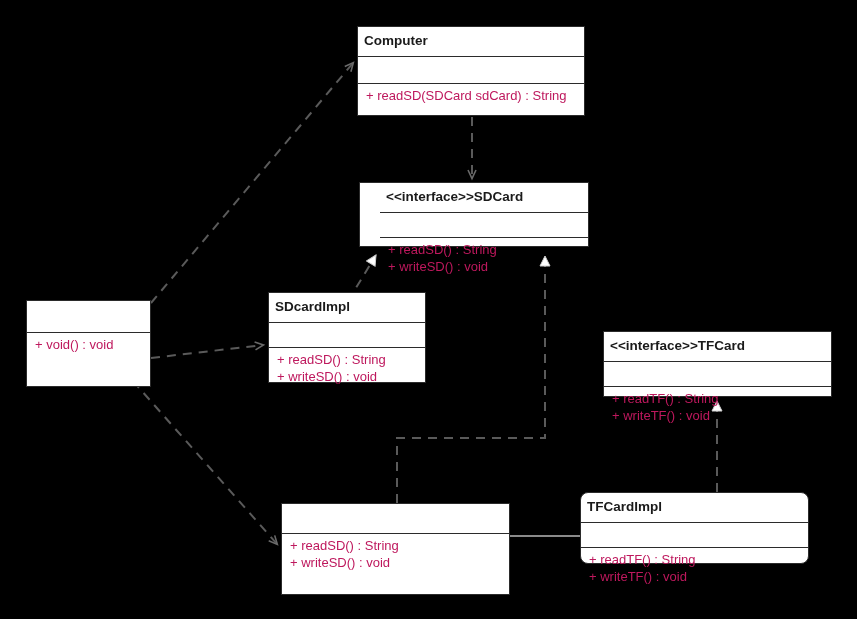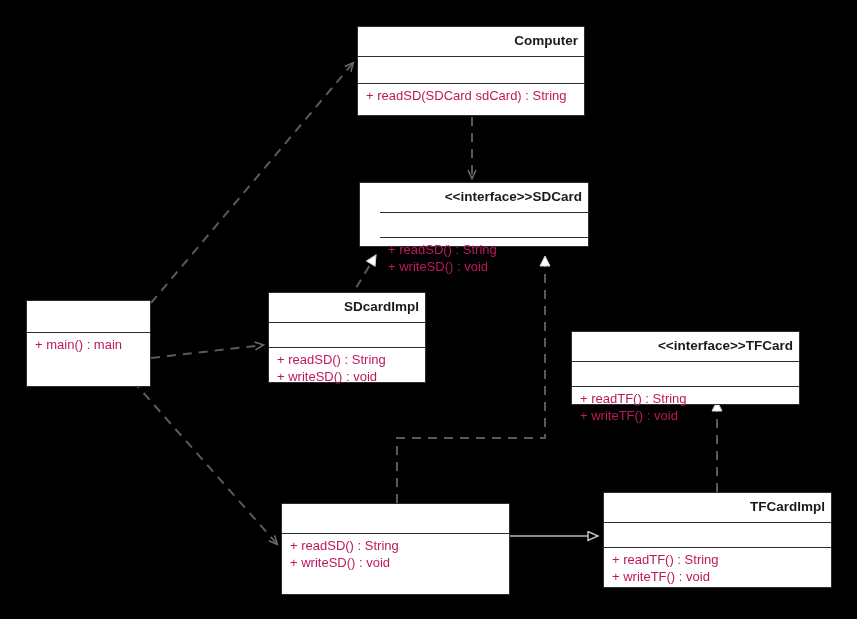--- a/index.html
+++ b/index.html
@@ -26,21 +26,21 @@
   .node {
     position: absolute;
     background: #ffffff;
     border: 1.5px solid #2b2b2b;
     box-sizing: border-box;
     display: flex;
     flex-direction: column;
     z-index: 2;
   }
   .node-title {
-    text-align: right;
+    text-align: left;
     font-weight: bold;
     font-size: 13.5px;
     color: #1a1a1a;
     padding: 6px 6px 7px 6px;
     border-bottom: 1.5px solid #2b2b2b;
     line-height: 1.15;
     white-space: nowrap;
   }
   .node-attrs {
     border-bottom: 1.5px solid #2b2b2b;
@@ -105,47 +105,47 @@
         <div class="node-title">&lt;&lt;interface&gt;&gt;SDCard</div>
         <div class="node-attrs" style="height: 22px;"></div>
         <div class="node-ops">
           <div class="member">+ readSD() : String</div>
           <div class="member">+ writeSD() : void</div>
         </div>
       </div>
       <div class="node" style="left: 26px; top: 300px; width: 125px; height: 87px;">
         <div class="node-attrs" style="height: 32px;"></div>
         <div class="node-ops">
-          <div class="member">+ main() : main</div>
+          <div class="member">+ void() : void</div>
         </div>
       </div>
       <div class="node" style="left: 268px; top: 292px; width: 158px; height: 91px;">
         <div class="node-title">SDcardImpl</div>
         <div class="node-attrs" style="height: 30px;"></div>
         <div class="node-ops">
           <div class="member">+ readSD() : String</div>
           <div class="member">+ writeSD() : void</div>
         </div>
       </div>
-      <div class="node" style="left: 571px; top: 331px; width: 229px; height: 74px;">
+      <div class="node" style="left: 603px; top: 331px; width: 229px; height: 66px;">
         <div class="node-title">&lt;&lt;interface&gt;&gt;TFCard</div>
         <div class="node-attrs" style="height: 20px;"></div>
         <div class="node-ops">
           <div class="member">+ readTF() : String</div>
           <div class="member">+ writeTF() : void</div>
         </div>
       </div>
       <div class="node" style="left: 281px; top: 503px; width: 229px; height: 92px;">
         <div class="node-attrs" style="height: 30px;"></div>
         <div class="node-ops">
           <div class="member">+ readSD() : String</div>
           <div class="member">+ writeSD() : void</div>
         </div>
       </div>
-      <div class="node" style="left: 603px; top: 492px; width: 229px; height: 96px;">
+      <div class="node" style="left: 580px; top: 492px; width: 229px; height: 72px; border-radius: 8px;">
         <div class="node-title">TFCardImpl</div>
         <div class="node-attrs" style="height: 30px;"></div>
         <div class="node-ops">
           <div class="member">+ readTF() : String</div>
           <div class="member">+ writeTF() : void</div>
         </div>
       </div>
     </div>
 
 </div>

